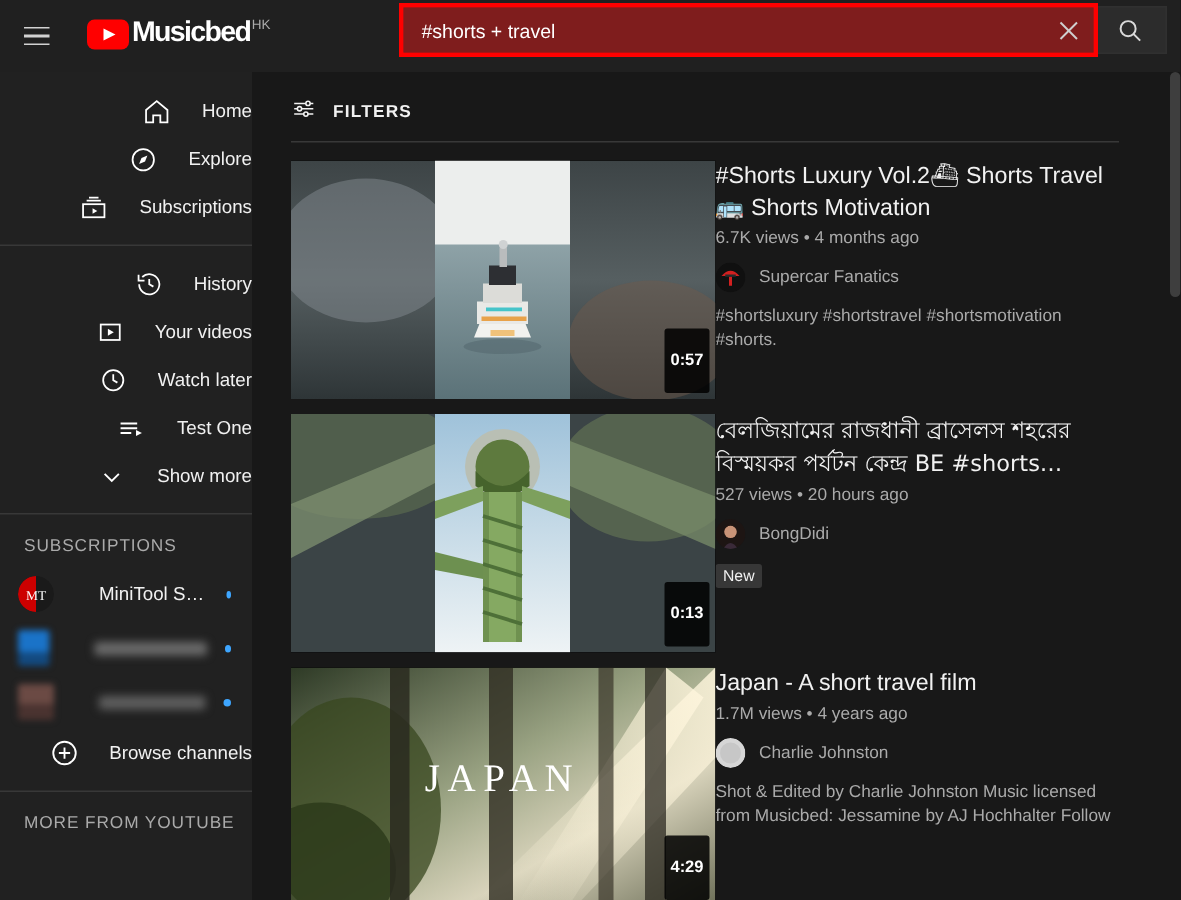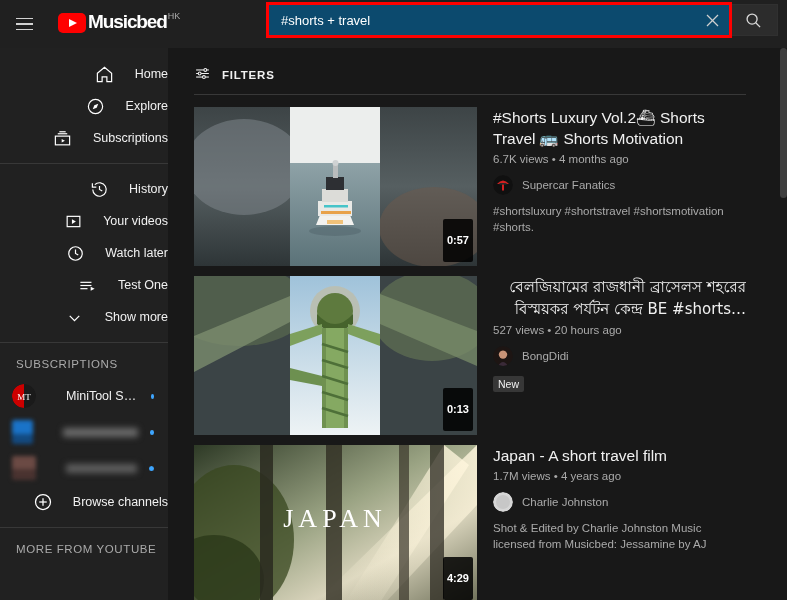--- a/index.html
+++ b/index.html
@@ -48,21 +48,21 @@
   }
   .logo-sup { font-size: 9px; color: #aaa; margin-left: 1px; line-height: 11px; }
 
   .search-region {
     position: absolute; left: 268px; top: 4px;
     display: flex; align-items: center;
   }
   .search-box {
     position: relative;
     width: 462px; height: 32px;
-    background: #0c4a6e;
+    background: #7f1d1d;
     border: 1px solid #303030;
     display: flex; align-items: center;
     outline: 3px solid #ff0000;
     outline-offset: -1px;
   }
   .search-input {
     flex: 1; background: transparent; border: none; outline: none;
     color: #fff; font-size: 13px; padding-left: 12px;
     font-family: "Liberation Sans", sans-serif;
   }
@@ -135,21 +135,21 @@
   .thumb {
     position: relative; width: 283px; height: 159px; flex: 0 0 283px;
     overflow: hidden; background: #000;
   }
   .dur {
     position: absolute; right: 4px; bottom: 4px;
     background: rgba(0,0,0,0.85); color: #fff;
     font-size: 11px; font-weight: bold; padding: 15px 4px; border-radius: 2px;
     line-height: 13px;
   }
-  .vinfo { padding-left: 16px; flex: 1; min-width: 0; overflow: hidden; }
+  .vinfo { flex: 1; min-width: 0; overflow: hidden; }
   .vtitle {
     font-size: 15.5px; color: #f1f1f1; line-height: 21px;
     max-height: 44px; overflow: hidden; font-weight: 400;
   }
   .vmeta { font-size: 11.5px; color: #aaa; margin-top: 4px; }
   .vchan { display: flex; align-items: center; margin-top: 10px; }
   .chan-av { width: 20px; height: 20px; border-radius: 50%; flex: 0 0 20px; overflow: hidden; }
   .chan-name { font-size: 11.5px; color: #aaa; margin-left: 9px; }
   .vdesc {
     font-size: 11.5px; color: #aaa; margin-top: 8px; line-height: 16px;
@@ -162,21 +162,21 @@
   }
   
   .scrollbar {
     position: absolute; right: 0; top: 48px; width: 7px; height: 552px;
     background: #181818;
   }
   .scrollthumb {
     position: absolute; top: 0; left: 0; width: 7px; height: 150px;
     background: #3e3e3e; border-radius: 4px;
   }
-  .bengali { font-family: "DejaVu Sans", sans-serif; font-size: 15px; line-height: 22px; text-align: right; }
+  .bengali { font-family: "DejaVu Sans", sans-serif; font-size: 15px; line-height: 22px; }
 </style>
 </head>
 <body>
 
 <div id="app">
 
   <div class="topbar">
     <div class="hamburger">
       <span></span>
         <span></span>

